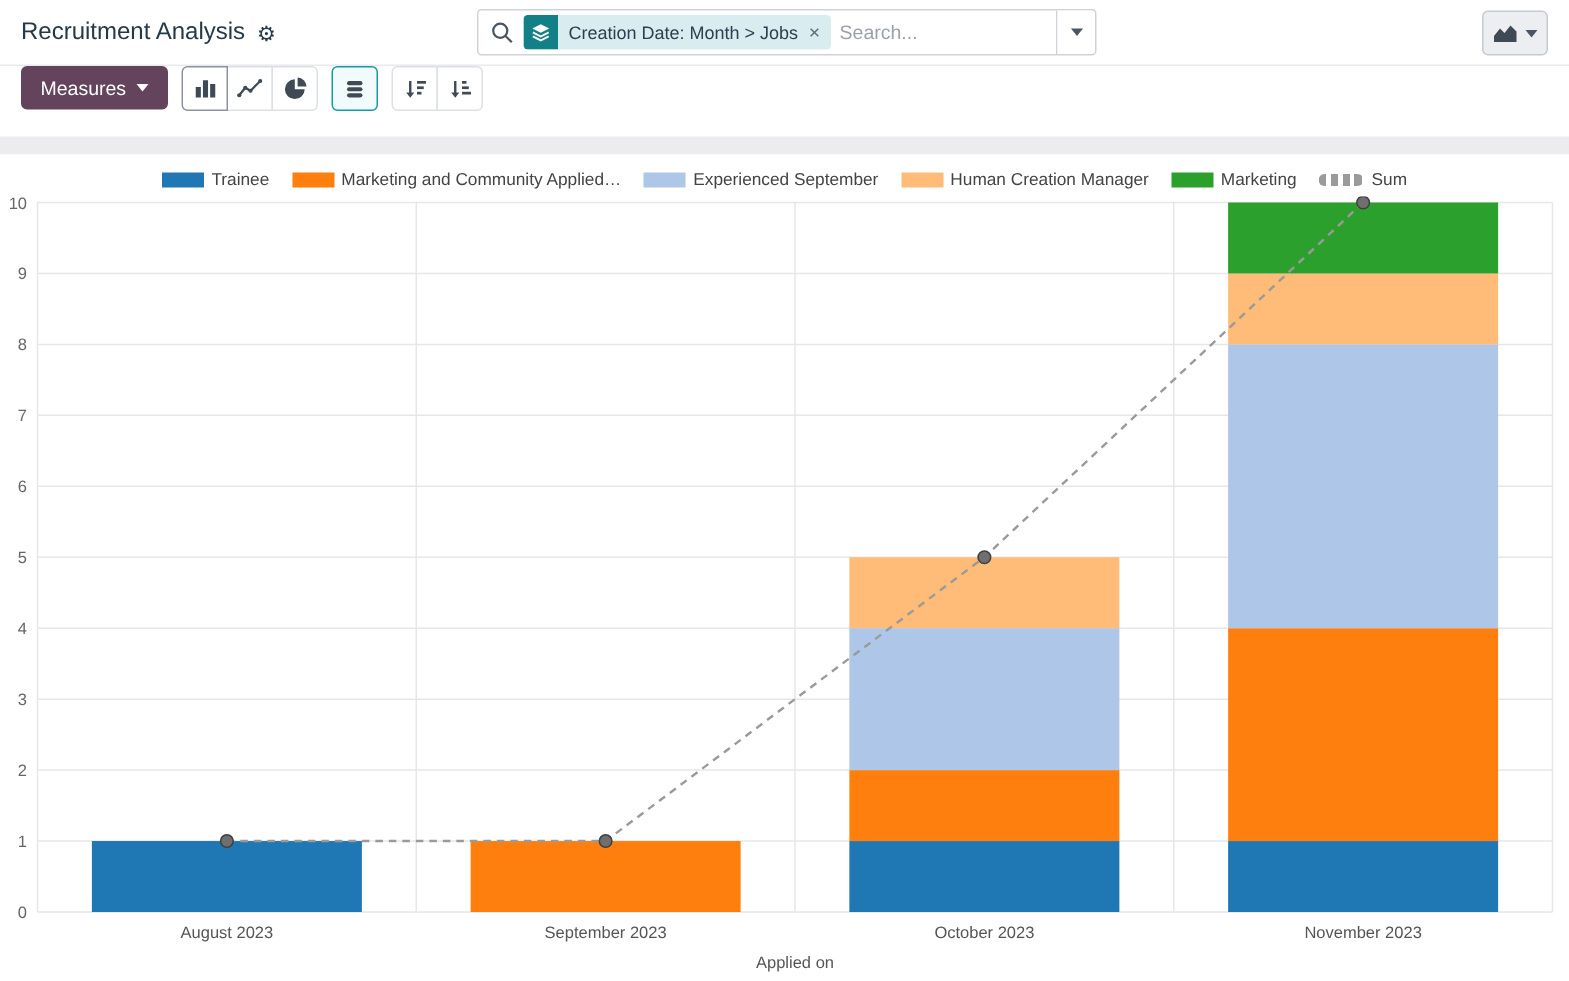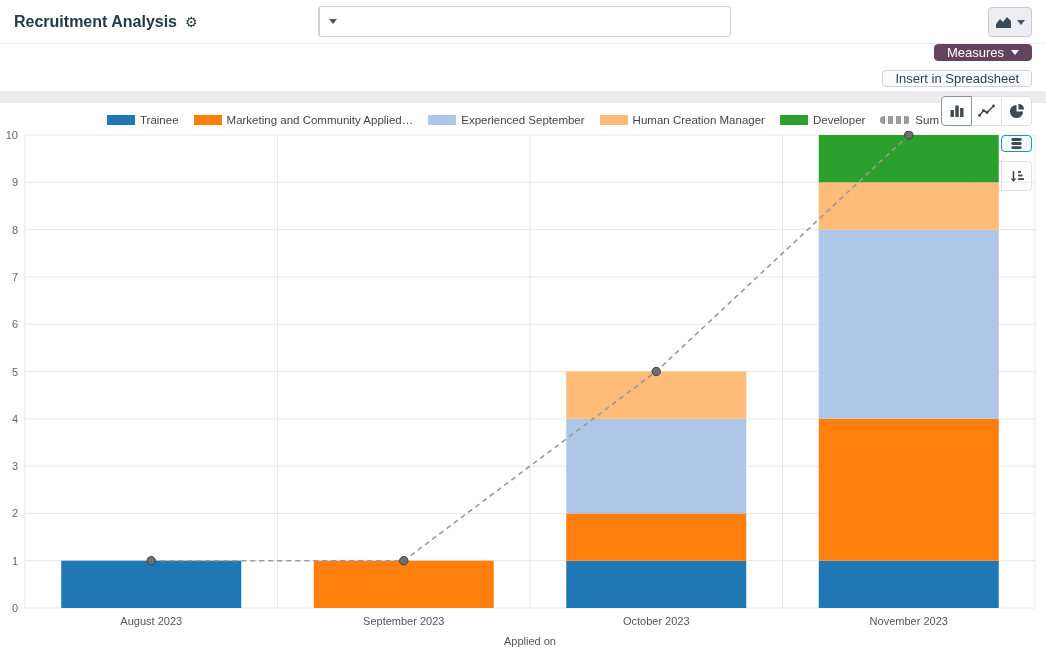--- a/index.html
+++ b/index.html
@@ -1,38 +1,38 @@
 <!DOCTYPE html>
 <html><head>
 <meta charset="utf-8">
 <style>
   * { box-sizing: border-box; margin: 0; padding: 0; }
   html, body { width: 1046px; height: 654px; }
   body { font-family: "Liberation Sans", sans-serif; background: #fff; overflow: hidden; position: relative; }
 
   
   .topbar { height: 44px; background: #fff; border-bottom: 1px solid #e8eaed; position: relative; display: flex; align-items: center; padding: 0 14px; }
-  .page-title { font-size: 16px; font-weight: 700; color: #253a46; }
+  .page-title { font-size: 16px; font-weight: 400; color: #253a46; }
   .gear { margin-left: 8px; font-size: 14px; color: #253a46; line-height: 1; cursor: pointer; }
 
   .searchbox { position: absolute; left: 318px; top: 6px; width: 413px; height: 31px; border: 1px solid #cfd3d9; border-radius: 3px; background: #fff; display: flex; align-items: stretch; }
   .search-main { flex: 1; display: flex; align-items: center; padding: 0 4px 0 8px; min-width: 0; }
   .facet { display: flex; align-items: center; height: 23px; border-radius: 3px; overflow: hidden; background: #d9ecef; margin: 0 6px; flex: 0 0 auto; }
   .facet-icon { width: 23px; height: 23px; background: #128086; display: flex; align-items: center; justify-content: center; }
   .facet-label { font-size: 12px; color: #2c3e50; padding: 0 7px; white-space: nowrap; }
   .facet-x { font-size: 13px; color: #5a6b7a; padding-right: 7px; cursor: pointer; line-height: 1; }
   .search-input { border: none; outline: none; flex: 1; font-size: 13px; color: #333; min-width: 30px; font-family: inherit; background: transparent; }
   .search-input::placeholder { color: #9aa1ab; }
   .search-caret-btn { width: 26px; border-left: 1px solid #cfd3d9; background: #fff; display: flex; align-items: center; justify-content: center; cursor: pointer; border-radius: 0 3px 3px 0; }
   .caret { width: 0; height: 0; border-left: 4px solid transparent; border-right: 4px solid transparent; border-top: 5px solid #4b5563; display: inline-block; }
 
   .graph-switch-btn { position: absolute; right: 14px; top: 7px; height: 30px; width: 44px; background: #eceef1; border: 1px solid #c6cbd2; border-radius: 4px; display: flex; align-items: center; justify-content: center; gap: 5px; cursor: pointer; }
 
   
-  .toolbar { height: 47px; display: flex; align-items: flex-end; padding: 0 14px; gap: 9px; background: #fff; flex-direction: column; }
+  .toolbar { height: 47px; display: flex; align-items: flex-start; padding: 0 14px; gap: 9px; background: #fff; }
   .btn { height: 29px; display: inline-flex; align-items: center; justify-content: center; border-radius: 4px; font-size: 13px; cursor: pointer; }
   .btn-measures { background: #63445c; color: #fff; padding: 0 12px; gap: 7px; border: 1px solid #63445c; font-weight: 500; }
   .btn-measures .caret { border-top-color: #fff; }
   .btn-light { background: #f9fafb; border: 1px solid #cfd3d9; color: #2c3e50; padding: 0 12px; }
   .btn-group { display: flex; }
   .icon-btn { width: 31px; height: 30px; background: #fff; border: 1px solid #dde0e4; display: flex; align-items: center; justify-content: center; cursor: pointer; }
   .btn-group .icon-btn + .icon-btn { margin-left: -1px; }
   .icon-btn.first { border-radius: 4px 0 0 4px; }
   .icon-btn.last { border-radius: 0 4px 4px 0; }
   .icon-btn.single { border-radius: 4px; }
@@ -51,20 +51,40 @@
   svg text { font-family: "Liberation Sans", sans-serif; }
 </style>
 </head>
 <body>
 
 <div class="topbar">
   <span class="page-title">Recruitment Analysis</span>
   <span class="gear">⚙</span>
 
   <div class="searchbox">
+    <div class="search-main">
+      <span style="display:flex;">
+        <svg width="16" height="16" viewBox="0 0 16 16">
+            <circle cx="6.5" cy="6.5" r="4.7" fill="none" stroke="#4a5560" stroke-width="1.5"></circle>
+            <line x1="10" y1="10" x2="14.2" y2="14.2" stroke="#4a5560" stroke-width="1.5"></line>
+          </svg>
+      </span>
+      <span class="facet">
+        <span class="facet-icon">
+          <svg width="13" height="13" viewBox="0 0 16 16">
+              <polygon points="8,1.5 15,5 8,8.5 1,5" fill="#fff"></polygon>
+              <polyline points="1.5,8.2 8,11.5 14.5,8.2" fill="none" stroke="#fff" stroke-width="1.6"></polyline>
+              <polyline points="1.5,11.4 8,14.7 14.5,11.4" fill="none" stroke="#fff" stroke-width="1.6"></polyline>
+            </svg>
+        </span>
+        <span class="facet-label">Creation Date: Month &gt; Jobs</span>
+        <span class="facet-x">×</span>
+      </span>
+      <input class="search-input" placeholder="Search..." style="">
+    </div>
     <span class="search-caret-btn">
       <span class="caret"></span>
     </span>
   </div>
 
   <span class="graph-switch-btn">
     <span style="display:flex;">
       <svg width="17" height="13" viewBox="0 0 17 13">
           <polygon points="1,12 1,8 5,3 8,6 12,1 16,5 16,12" fill="#3f4a55"></polygon>
         </svg>
@@ -72,23 +92,20 @@
     <span class="caret"></span>
   </span>
 </div>
 
 <div class="toolbar">
   <button class="btn btn-measures">
     <span>Measures</span>
     <span class="caret"></span>
   </button>
 
-  <button class="btn btn-light">
-    <span>Insert in Spreadsheet</span>
-  </button>
 
   <span class="btn-group">
     <span class="icon-btn first active-gray">
       <span style="display:flex;">
         <svg width="16" height="14" viewBox="0 0 16 14">
             <rect x="1.5" y="6" width="3.4" height="7" fill="#3f4a55"></rect>
             <rect x="6.3" y="1.5" width="3.4" height="11.5" fill="#3f4a55"></rect>
             <rect x="11.1" y="4" width="3.4" height="9" fill="#3f4a55"></rect>
           </svg>
       </span>
@@ -165,21 +182,21 @@
       <span class="legend-item">
         <span class="legend-swatch" style="background: rgb(174, 199, 232);"></span>
         <span class="legend-label">Experienced September</span>
       </span>
       <span class="legend-item">
         <span class="legend-swatch" style="background: rgb(255, 187, 120);"></span>
         <span class="legend-label">Human Creation Manager</span>
       </span>
       <span class="legend-item">
         <span class="legend-swatch" style="background: rgb(44, 160, 44);"></span>
-        <span class="legend-label">Developer</span>
+        <span class="legend-label">Marketing</span>
       </span>
       <span class="legend-item">
         <span class="legend-swatch sum" style="background: repeating-linear-gradient(90deg, rgb(154, 154, 154) 0px, rgb(154, 154, 154) 5px, rgba(0, 0, 0, 0) 5px, rgba(0, 0, 0, 0) 8px);"></span>
         <span class="legend-label">Sum</span>
       </span>
     </div>
   <svg id="chart-svg" width="1046" height="523">
       <line x1="25" x2="1035" y1="477" y2="477" stroke="#e7e7e7" stroke-width="1"></line>
       <text x="18" y="481" text-anchor="end" font-size="11" fill="#666">0</text>
       <line x1="25" x2="1035" y1="429.7" y2="429.7" stroke="#e7e7e7" stroke-width="1"></line>

